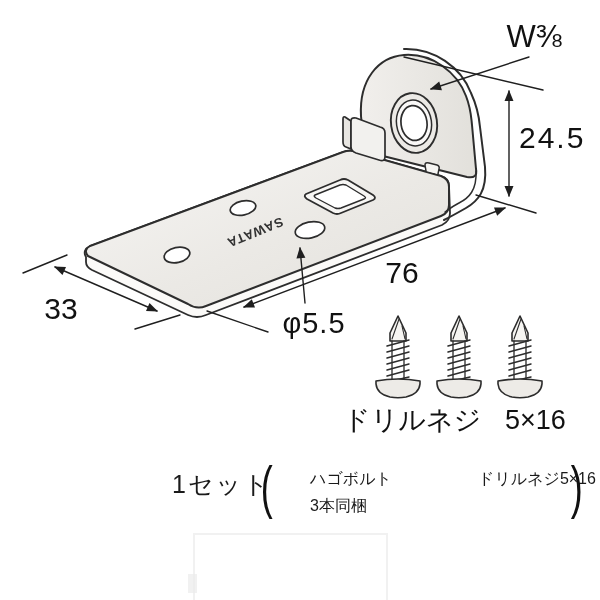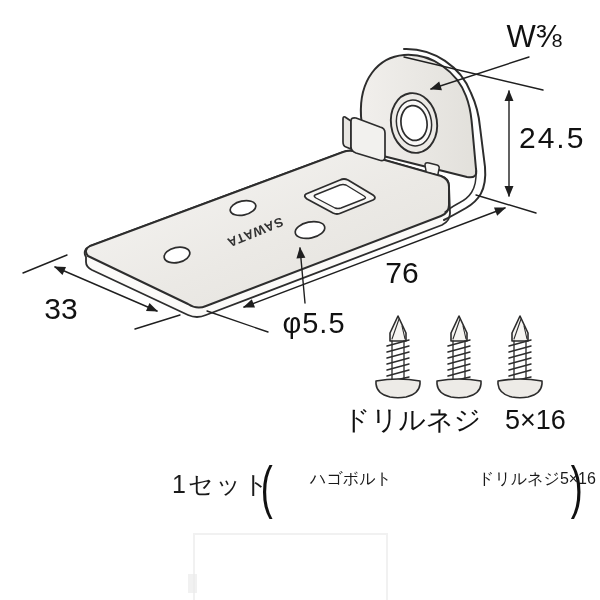--- a/index.html
+++ b/index.html
@@ -126,18 +126,19 @@
   </g>
 </svg>
 </div>
 
 <div class="setnote">
   <span class="prefix">1セット</span>
   <span class="paren open">(</span>
   <div class="rows">
     <span>ハゴボルト</span>
     <span>ドリルネジ5×16</span>
+    <span>3本同梱</span>
   </div>
   <span class="paren close">)</span>
 </div>
 
 <div class="ghost-box"></div>
 <div class="smudge"></div>
 
 </body></html>

